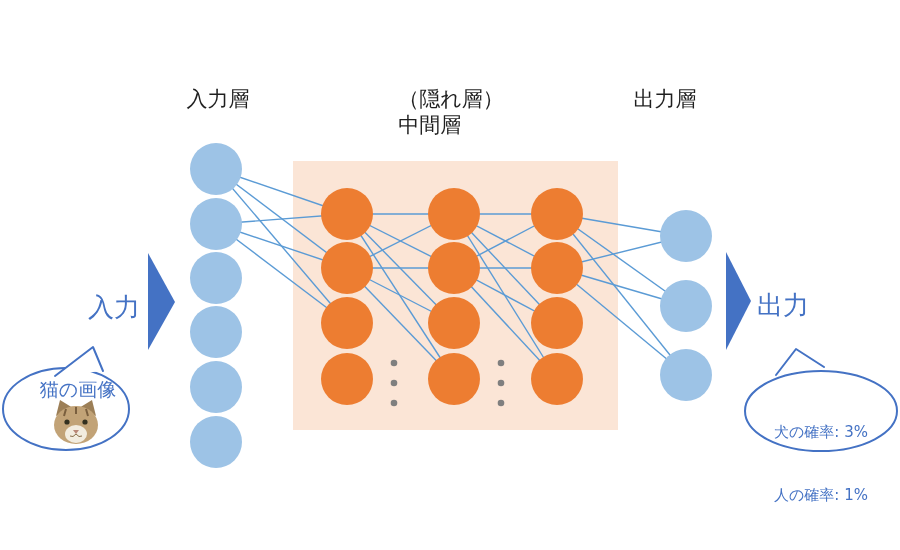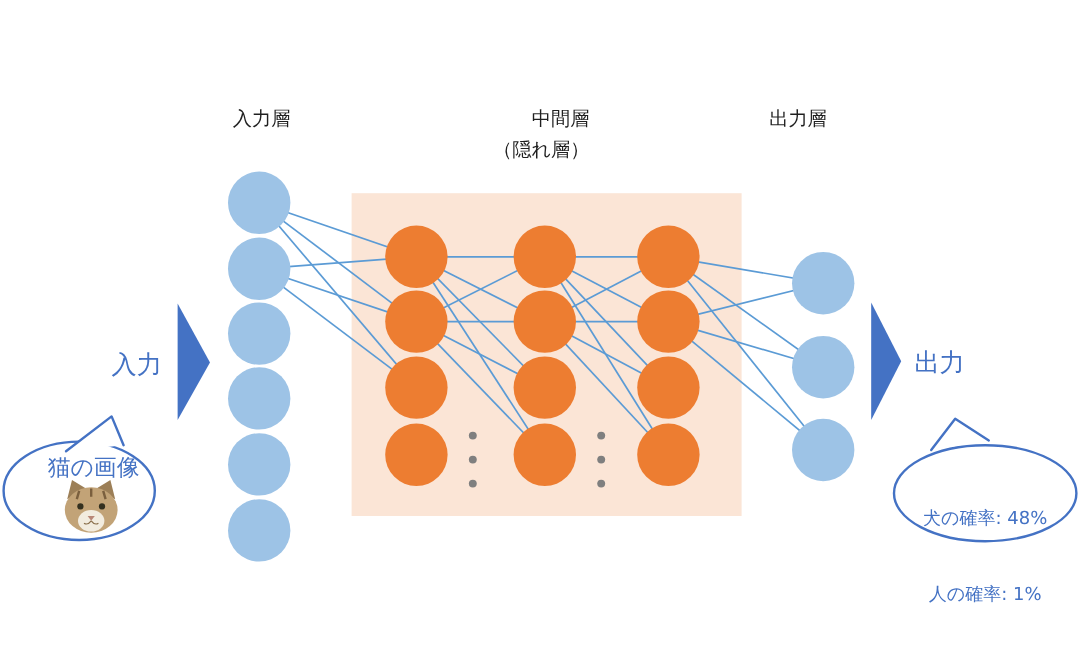--- a/index.html
+++ b/index.html
@@ -19,32 +19,32 @@
   .node-blue   { fill: var(--node-blue, #9DC3E6); }
   .node-orange { fill: var(--node-orange, #ED7D31); }
   .arrow       { fill: var(--accent-blue, #4472C4); }
   .dot         { fill: var(--dot-gray, #7F7F7F); }
   .bubble      { fill: #ffffff; stroke: var(--accent-blue, #4472C4); stroke-width: 2;
                  stroke-linejoin: round; stroke-linecap: round; }
 
   .layer-label {
     position: absolute;
     transform: translateX(-50%);
-    font-size: 16px;
+    font-size: 21px;
     line-height: 26px;
     color: var(--label-color, #1F1F1F);
-    text-align: right;
+    text-align: left;
     white-space: nowrap;
   }
   .layer-label span { display: block; }
 
   .flow-label {
     position: absolute;
     transform: translateX(-50%);
-    font-size: 21px;
+    font-size: 26px;
     color: var(--accent-blue, #4472C4);
     white-space: nowrap;
   }
 
   .bubble-caption {
     position: absolute;
     transform: translateX(-50%);
     font-size: 19px;
     color: var(--accent-blue, #4472C4);
     white-space: nowrap;
@@ -156,30 +156,30 @@
 
     <g>
       <ellipse class="bubble" cx="821" cy="411" rx="76" ry="40"></ellipse>
       <path class="bubble" d="M776 375 L796 349 L824 367"></path>
     </g>
   </svg>
 
   <div class="layer-label" style="left:218px; top:86px">入力層</div>
 
   <div class="layer-label" style="left:451px; top:86px">
+    <span>（隠れ層）</span>
     <span>中間層</span>
-    <span>（隠れ層）</span>
   </div>
 
   <div class="layer-label" style="left:665px; top:86px">出力層</div>
 
   <div class="flow-label" style="left:114px; top:290px">入力</div>
 
   <div class="flow-label" style="left:783px; top:288px">出力</div>
 
   <div class="bubble-caption" style="left:78px; top:377px">猫の画像</div>
 
   <div class="bubble-lines" style="left:821px; top:380px">
-    <div>犬の確率: 48%</div>
+    <div>犬の確率: 3%</div>
     <div>人の確率: 1%</div>
   </div>
 
 </div>
 
 </body></html>

